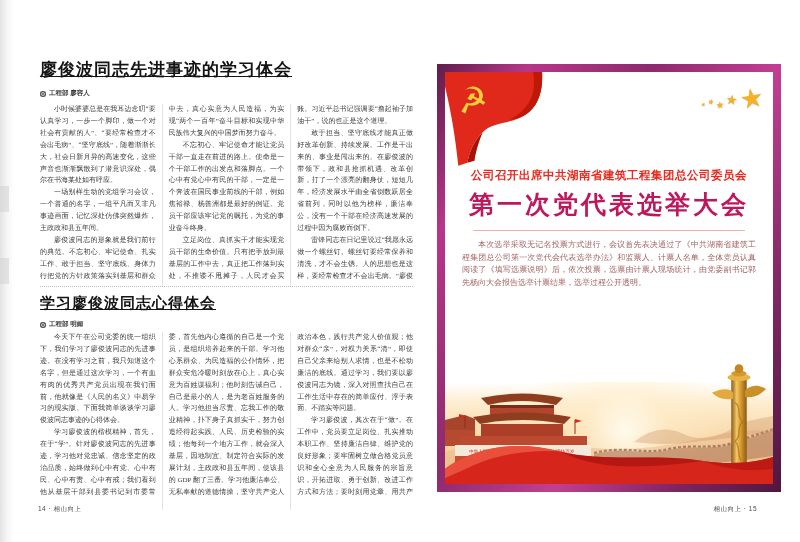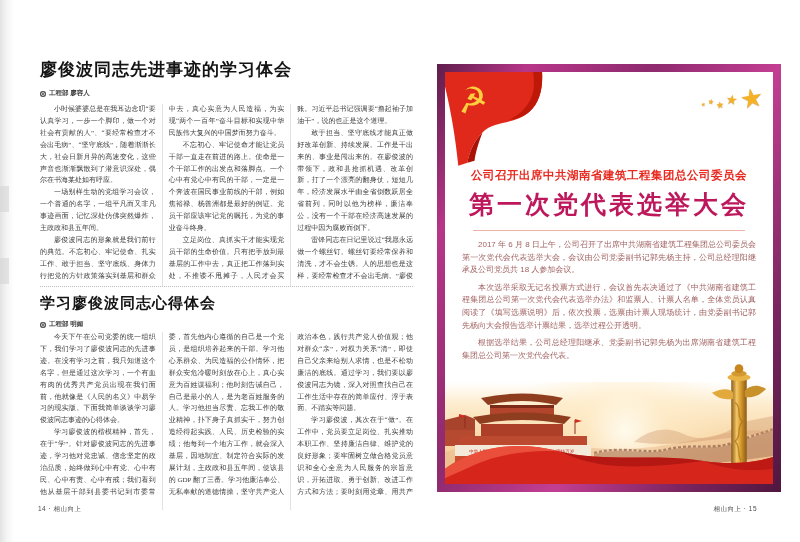--- a/index.html
+++ b/index.html
@@ -9,21 +9,21 @@
     -webkit-font-smoothing:antialiased;
   }
   
   .page-edge{position:absolute;left:0;top:0;bottom:0;width:14px;
     background:linear-gradient(90deg,#e3e3e3 0%,#f4f4f4 45%,#ffffff 100%);}
   .edge-mark{position:absolute;left:0;width:9px;height:26px;background:#d2d2d2;opacity:.55;}
   .edge-mark.m1{top:186px;} .edge-mark.m2{top:258px;}
 
   
   .lp{position:absolute;left:24px;top:40px;width:392px;height:480px;}
-  .art-title{font-family:"Liberation Serif",serif;font-weight:900;color:#141414;letter-spacing:1px;}
+  .art-title{font-family:"Liberation Serif",serif;font-weight:900;color:#141414;letter-spacing:1px;text-decoration:underline;}
   .t1{position:absolute;left:16px;top:18px;font-size:17px;}
   .t2{position:absolute;left:16px;top:254px;font-size:15px;}
   .byline{position:absolute;left:16px;display:flex;align-items:center;gap:3px;
     font-size:6.5px;color:#3a3a3a;font-weight:bold;}
   .by1{top:49px;} .by2{top:280px;}
   .by-ico{width:6px;height:6px;border-radius:50%;background:#4c4c4c;display:inline-block;
     box-shadow:inset 0 0 0 1.2px #4c4c4c, inset 0 0 0 2px #fff;}
   .cols{position:absolute;left:16px;width:373px;overflow:hidden;
     column-count:3;column-gap:13px;column-rule:1px solid #e2e2e2;
     font-family:"Liberation Serif",serif;font-size:7px;line-height:11.9px;
@@ -129,23 +129,21 @@
       <span class="st3">★</span>
       <span class="st4">★</span>
       <span class="st5">★</span>
     </div>
 
     <div class="kicker">公司召开出席中共湖南省建筑工程集团总公司委员会</div>
     <div class="headline">第一次党代表选举大会</div>
     <hr class="rule">
 
     <div class="r-body">
-      <p>2017 年 6 月 8 日上午，公司召开了出席中共湖南省建筑工程集团总公司委员会第一次党代会代表选举大会，会议由公司党委副书记郭先杨主持，公司总经理阳继承及公司党员共 18 人参加会议。</p>
       <p>本次选举采取无记名投票方式进行，会议首先表决通过了《中共湖南省建筑工程集团总公司第一次党代会代表选举办法》和监票人、计票人名单，全体党员认真阅读了《填写选票说明》后，依次投票，选票由计票人现场统计，由党委副书记郭先杨向大会报告选举计票结果，选举过程公开透明。</p>
-      <p>根据选举结果，公司总经理阳继承、党委副书记郭先杨为出席湖南省建筑工程集团总公司第一次党代会代表。</p>
     </div>
 
     <div class="collage">
       <div class="sky"></div>
 
       <svg class="gw" viewBox="0 0 330 102" preserveAspectRatio="none">
         <path d="M0,70 Q60,50 120,62 T250,58 T330,52 L330,102 L0,102 Z" fill="#e9b78b" opacity="0.5"></path>
         <path d="M150,72 C180,64 200,74 225,68 C250,62 270,70 295,60 C310,54 320,52 330,48 L330,74 C300,78 270,82 240,84 C210,86 180,84 150,80 Z" fill="#9a6247" opacity="0.45"></path>
         <path d="M150,71 C180,63 200,73 225,67 C250,61 270,69 295,59 C310,53 320,51 330,47" stroke="#6f4130" stroke-width="2.2" fill="none" stroke-dasharray="3 2" opacity="0.55"></path>
         <path d="M190,60 Q215,40 240,52 T300,40 L330,34 L330,50 Q290,56 250,60 Q220,64 190,60 Z" fill="#c98f63" opacity="0.35"></path>

